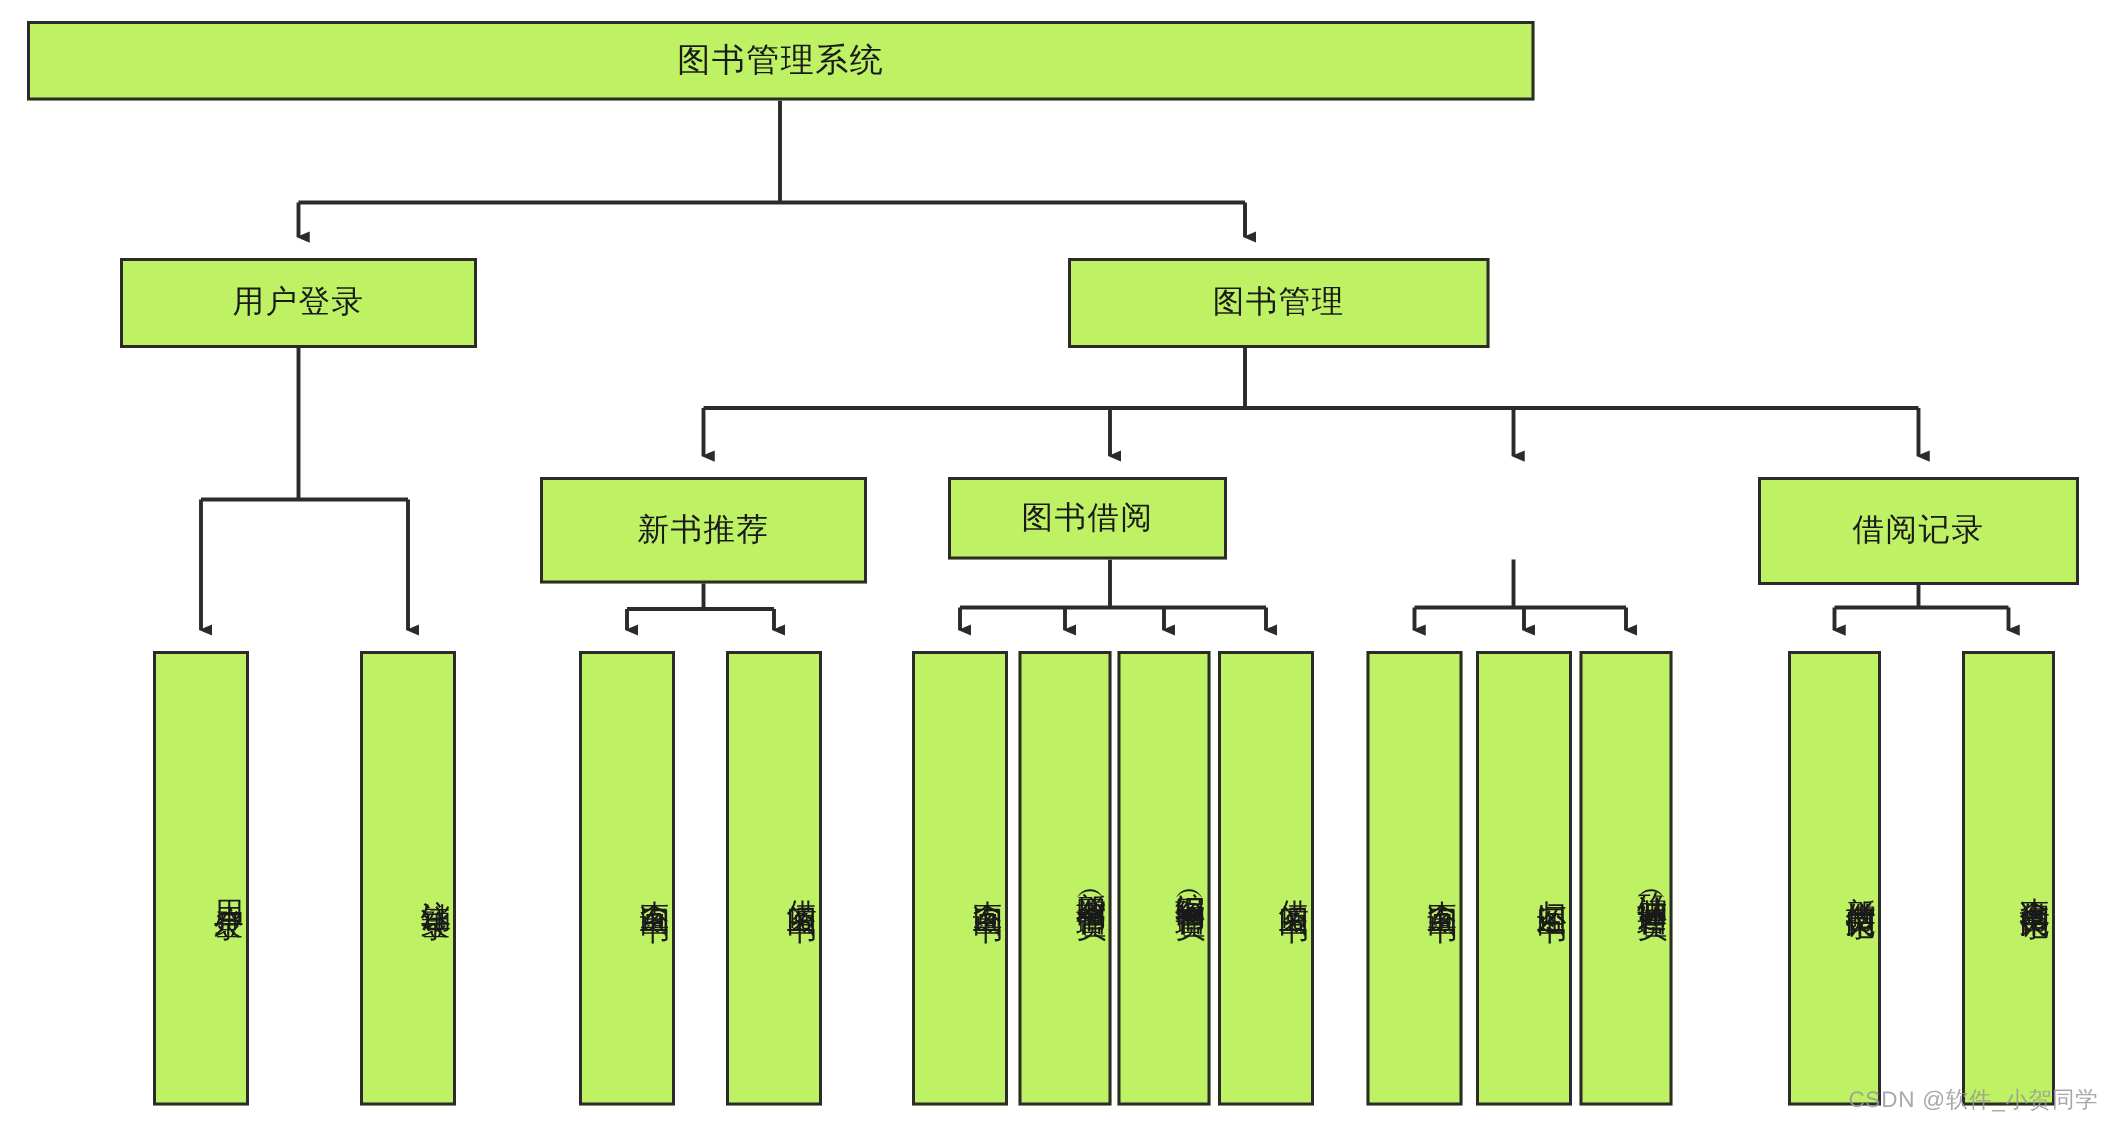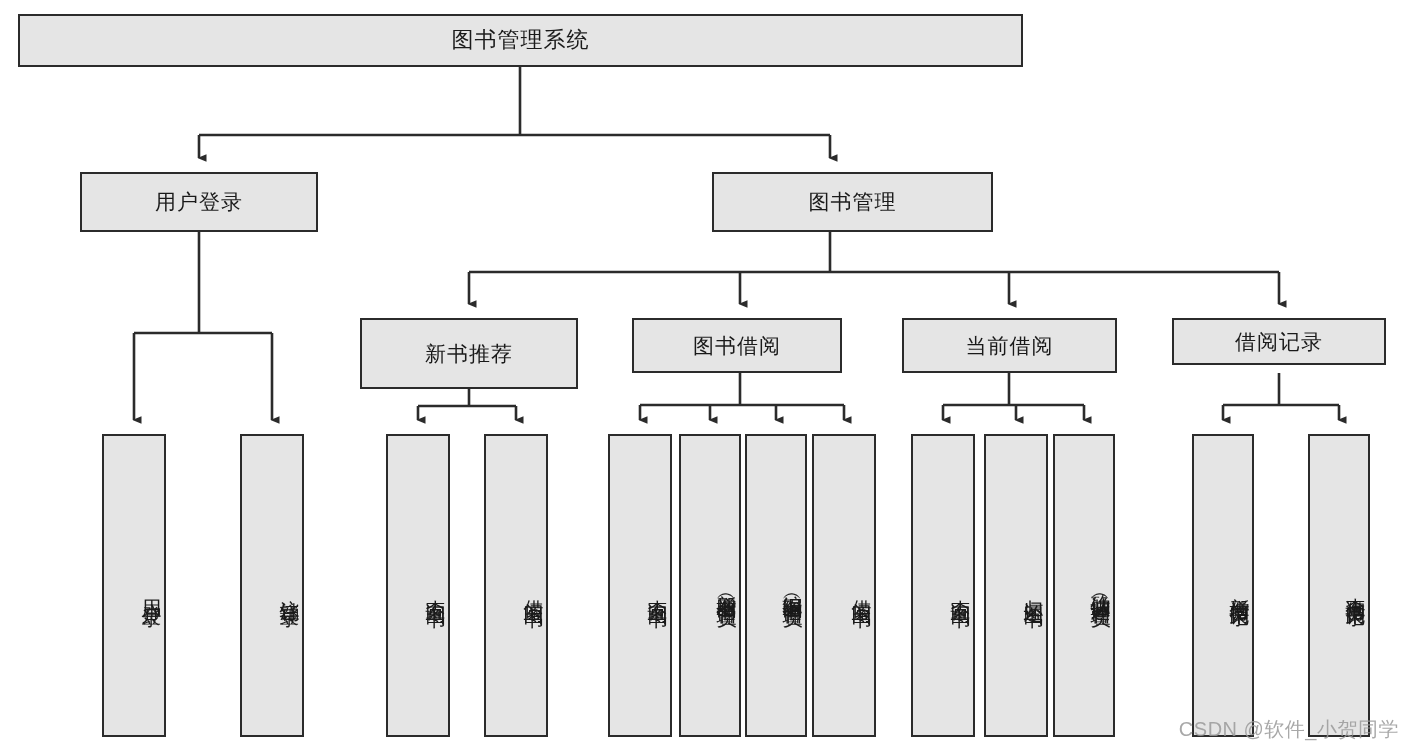--- a/index.html
+++ b/index.html
@@ -21,21 +21,21 @@
     position: absolute;
     left: 0;
     top: 0;
     width: 1405px;
     height: 747px;
     pointer-events: none;
   }
   .node {
     position: absolute;
     box-sizing: border-box;
-    background: #e5e5e5;
+    background: #bef264;
     border: 2px solid #2b2b2b;
     display: flex;
     align-items: center;
     justify-content: center;
     color: #1a1a1a;
     text-align: center;
   }
   .node.horiz {
     font-size: 21px;
     letter-spacing: 1px;
@@ -55,21 +55,21 @@
     padding-top: 4px;
     letter-spacing: 2px;
   }
   #title-node {
     font-size: 22px;
   }
   #watermark {
     position: absolute;
     right: 6px;
     bottom: 4px;
-    font-size: 20px;
+    font-size: 15px;
     color: #9a9a9a;
     letter-spacing: 0.5px;
     white-space: nowrap;
     opacity: 0.85;
   }
 </style>
 </head>
 <body>
 
 <div id="canvas">
@@ -123,23 +123,22 @@
       <path d="M 1339 405 L 1339 420" marker-end="url(#arrow)"></path>
     </g>
   </svg>
 
   <div class="node horiz" id="title-node" style="left: 18px; top: 14px; width: 1005px; height: 53px;">图书管理系统</div>
 
   <div class="node horiz" style="left: 80px; top: 172px; width: 238px; height: 60px;">用户登录</div>
   <div class="node horiz" style="left: 712px; top: 172px; width: 281px; height: 60px;">图书管理</div>
 
   <div class="node horiz" style="left: 360px; top: 318px; width: 218px; height: 71px;">新书推荐</div>
-  <div class="node horiz" style="left: 632px; top: 318px; width: 210px; height: 55px;">图书借阅</div>
-  <div class="node horiz" style="left: 902px; top: 318px; width: 215px; height: 55px;">当前借阅</div>
-  <div class="node horiz" style="left: 1172px; top: 318px; width: 214px; height: 47px;">借阅记录</div>
+  <div class="node horiz" style="left: 632px; top: 318px; width: 186px; height: 55px;">图书借阅</div>
+  <div class="node horiz" style="left: 1172px; top: 318px; width: 214px; height: 72px; font-family: Liberation Serif, serif;">借阅记录</div>
 
   <div class="node vert" style="left: 102px; top: 434px; width: 64px; height: 303px;">用户登录</div>
   <div class="node vert" style="left: 240px; top: 434px; width: 64px; height: 303px;">注销登录</div>
   <div class="node vert" style="left: 386px; top: 434px; width: 64px; height: 303px;">查询图书</div>
   <div class="node vert" style="left: 484px; top: 434px; width: 64px; height: 303px;">借阅图书</div>
   <div class="node vert" style="left: 608px; top: 434px; width: 64px; height: 303px;">查询图书</div>
   <div class="node vert tall" style="left: 679px; top: 434px; width: 62px; height: 303px;">新增图书（管理员）</div>
   <div class="node vert tall" style="left: 745px; top: 434px; width: 62px; height: 303px;">编辑图书（管理员）</div>
   <div class="node vert" style="left: 812px; top: 434px; width: 64px; height: 303px;">借阅图书</div>
   <div class="node vert" style="left: 911px; top: 434px; width: 64px; height: 303px;">查询图书</div>

